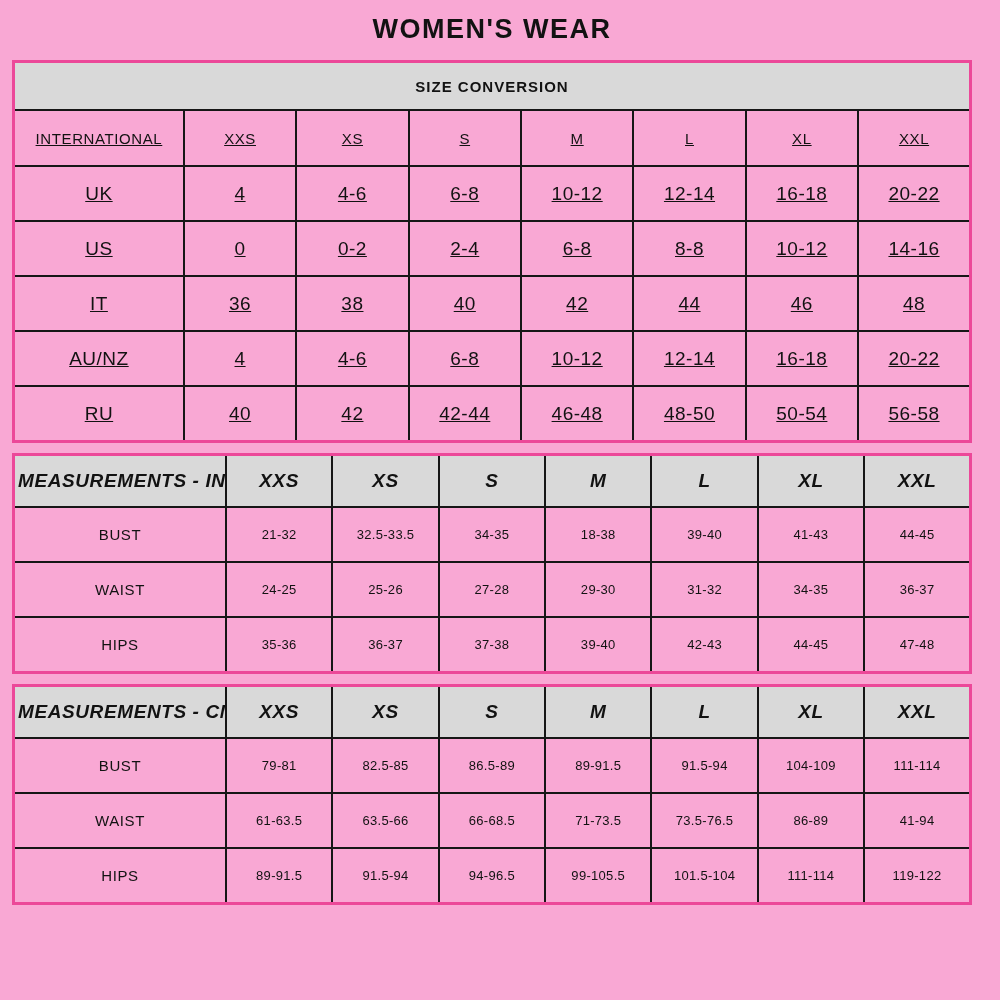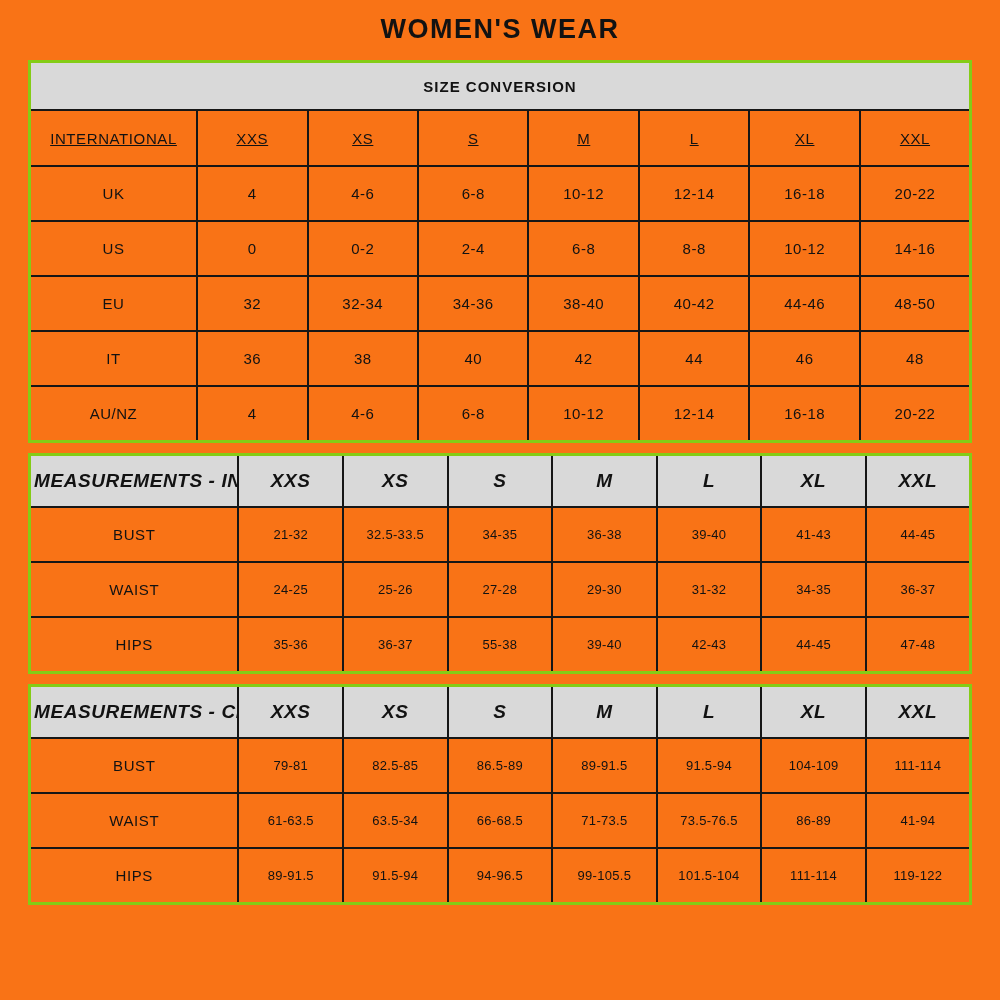--- a/index.html
+++ b/index.html
@@ -6,35 +6,35 @@
     margin: 0;
     padding: 0;
     background: #ffffff;
     font-family: "Liberation Sans", "DejaVu Sans", sans-serif;
     color: #121212;
   }
   .sheet {
     width: 1000px;
     height: 1000px;
     box-sizing: border-box;
-    padding: 10px 28px 0 28px;
-    background: #f97316;
+    padding: 10px 28px 0 12px;
+    background: #f9a8d4;
   }
   .page-title {
     text-align: center;
     font-size: 27px;
     font-weight: bold;
     letter-spacing: 1.5px;
     margin: 4px 0 15px 0;
   }
   table {
     width: 100%;
     border-collapse: collapse;
     table-layout: fixed;
-    border: 3px solid #84cc16;
+    border: 3px solid #ec4899;
     margin-bottom: 10px;
   }
   td {
     border: 2px solid #161616;
     text-align: center;
     vertical-align: middle;
     padding: 0 3px;
     overflow: hidden;
     white-space: nowrap;
   }
@@ -48,22 +48,23 @@
   }
   .t-conv .hdr-cell {
     height: 54px;
     font-size: 15px;
     letter-spacing: 0.6px;
     text-decoration: underline;
   }
   .t-conv .data-cell,
   .t-conv .label-cell {
     height: 53px;
-    font-size: 15px;
+    font-size: 19px;
     letter-spacing: 0.5px;
+    text-decoration: underline;
   }
   
   .t-meas .hdr-cell {
     background: #d9d9d9;
     height: 50px;
     font-weight: bold;
     font-size: 19px;
     letter-spacing: 0.6px;
     font-style: italic;
   }
@@ -124,49 +125,49 @@
         <td class="label-cell">US</td>
         <td class="data-cell">0</td>
         <td class="data-cell">0-2</td>
         <td class="data-cell">2-4</td>
         <td class="data-cell">6-8</td>
         <td class="data-cell">8-8</td>
         <td class="data-cell">10-12</td>
         <td class="data-cell">14-16</td>
       </tr>
       <tr>
-        <td class="label-cell">EU</td>
-        <td class="data-cell">32</td>
-        <td class="data-cell">32-34</td>
-        <td class="data-cell">34-36</td>
-        <td class="data-cell">38-40</td>
-        <td class="data-cell">40-42</td>
-        <td class="data-cell">44-46</td>
-        <td class="data-cell">48-50</td>
-      </tr>
-      <tr>
         <td class="label-cell">IT</td>
         <td class="data-cell">36</td>
         <td class="data-cell">38</td>
         <td class="data-cell">40</td>
         <td class="data-cell">42</td>
         <td class="data-cell">44</td>
         <td class="data-cell">46</td>
         <td class="data-cell">48</td>
       </tr>
       <tr>
         <td class="label-cell">AU/NZ</td>
         <td class="data-cell">4</td>
         <td class="data-cell">4-6</td>
         <td class="data-cell">6-8</td>
         <td class="data-cell">10-12</td>
         <td class="data-cell">12-14</td>
         <td class="data-cell">16-18</td>
         <td class="data-cell">20-22</td>
       </tr>
+      <tr>
+        <td class="label-cell">RU</td>
+        <td class="data-cell">40</td>
+        <td class="data-cell">42</td>
+        <td class="data-cell">42-44</td>
+        <td class="data-cell">46-48</td>
+        <td class="data-cell">48-50</td>
+        <td class="data-cell">50-54</td>
+        <td class="data-cell">56-58</td>
+      </tr>
     </tbody>
   </table>
 
   <table class="t-meas">
     <colgroup>
       <col style="width:22.2%">
       <col style="width:11.11%">
         <col style="width:11.11%">
         <col style="width:11.11%">
       <col style="width:11.11%">
@@ -183,40 +184,40 @@
         <td class="hdr-cell">M</td>
         <td class="hdr-cell">L</td>
         <td class="hdr-cell">XL</td>
         <td class="hdr-cell">XXL</td>
       </tr>
       <tr>
         <td class="label-cell">BUST</td>
         <td class="data-cell">21-32</td>
         <td class="data-cell">32.5-33.5</td>
         <td class="data-cell">34-35</td>
-        <td class="data-cell">36-38</td>
+        <td class="data-cell">18-38</td>
         <td class="data-cell">39-40</td>
         <td class="data-cell">41-43</td>
         <td class="data-cell">44-45</td>
       </tr>
       <tr>
         <td class="label-cell">WAIST</td>
         <td class="data-cell">24-25</td>
         <td class="data-cell">25-26</td>
         <td class="data-cell">27-28</td>
         <td class="data-cell">29-30</td>
         <td class="data-cell">31-32</td>
         <td class="data-cell">34-35</td>
         <td class="data-cell">36-37</td>
       </tr>
       <tr>
         <td class="label-cell">HIPS</td>
         <td class="data-cell">35-36</td>
         <td class="data-cell">36-37</td>
-        <td class="data-cell">55-38</td>
+        <td class="data-cell">37-38</td>
         <td class="data-cell">39-40</td>
         <td class="data-cell">42-43</td>
         <td class="data-cell">44-45</td>
         <td class="data-cell">47-48</td>
       </tr>
     </tbody>
   </table>
 
   <table class="t-meas">
     <colgroup>
@@ -246,21 +247,21 @@
         <td class="data-cell">82.5-85</td>
         <td class="data-cell">86.5-89</td>
         <td class="data-cell">89-91.5</td>
         <td class="data-cell">91.5-94</td>
         <td class="data-cell">104-109</td>
         <td class="data-cell">111-114</td>
       </tr>
       <tr>
         <td class="label-cell">WAIST</td>
         <td class="data-cell">61-63.5</td>
-        <td class="data-cell">63.5-34</td>
+        <td class="data-cell">63.5-66</td>
         <td class="data-cell">66-68.5</td>
         <td class="data-cell">71-73.5</td>
         <td class="data-cell">73.5-76.5</td>
         <td class="data-cell">86-89</td>
         <td class="data-cell">41-94</td>
       </tr>
       <tr>
         <td class="label-cell">HIPS</td>
         <td class="data-cell">89-91.5</td>
         <td class="data-cell">91.5-94</td>

